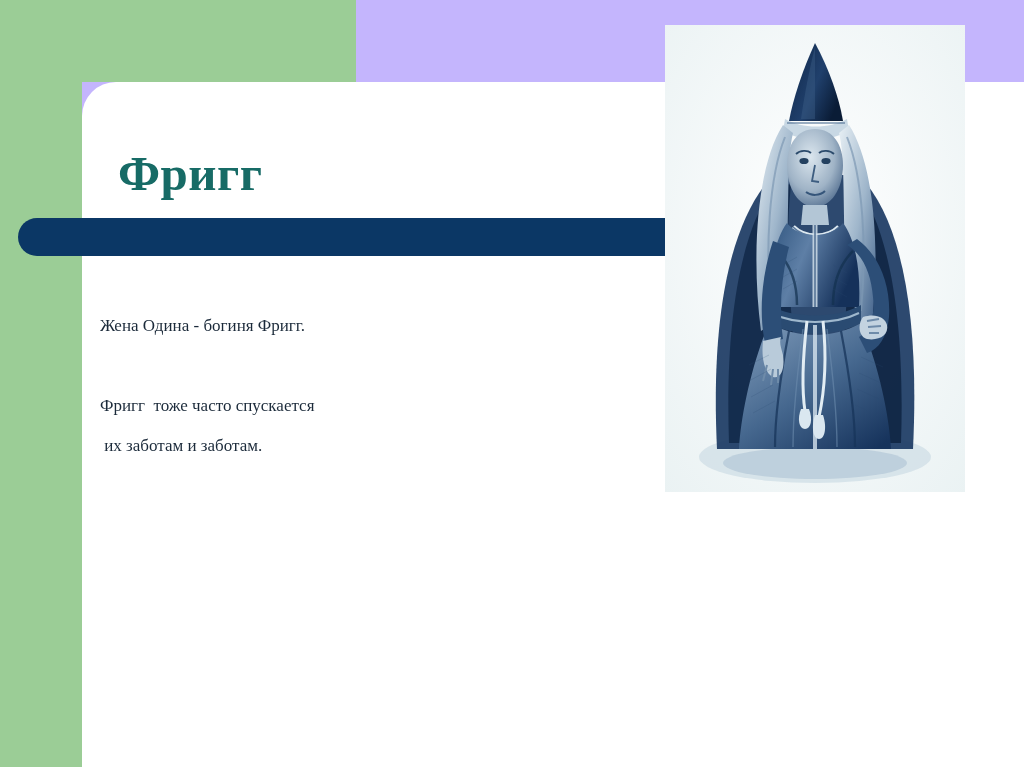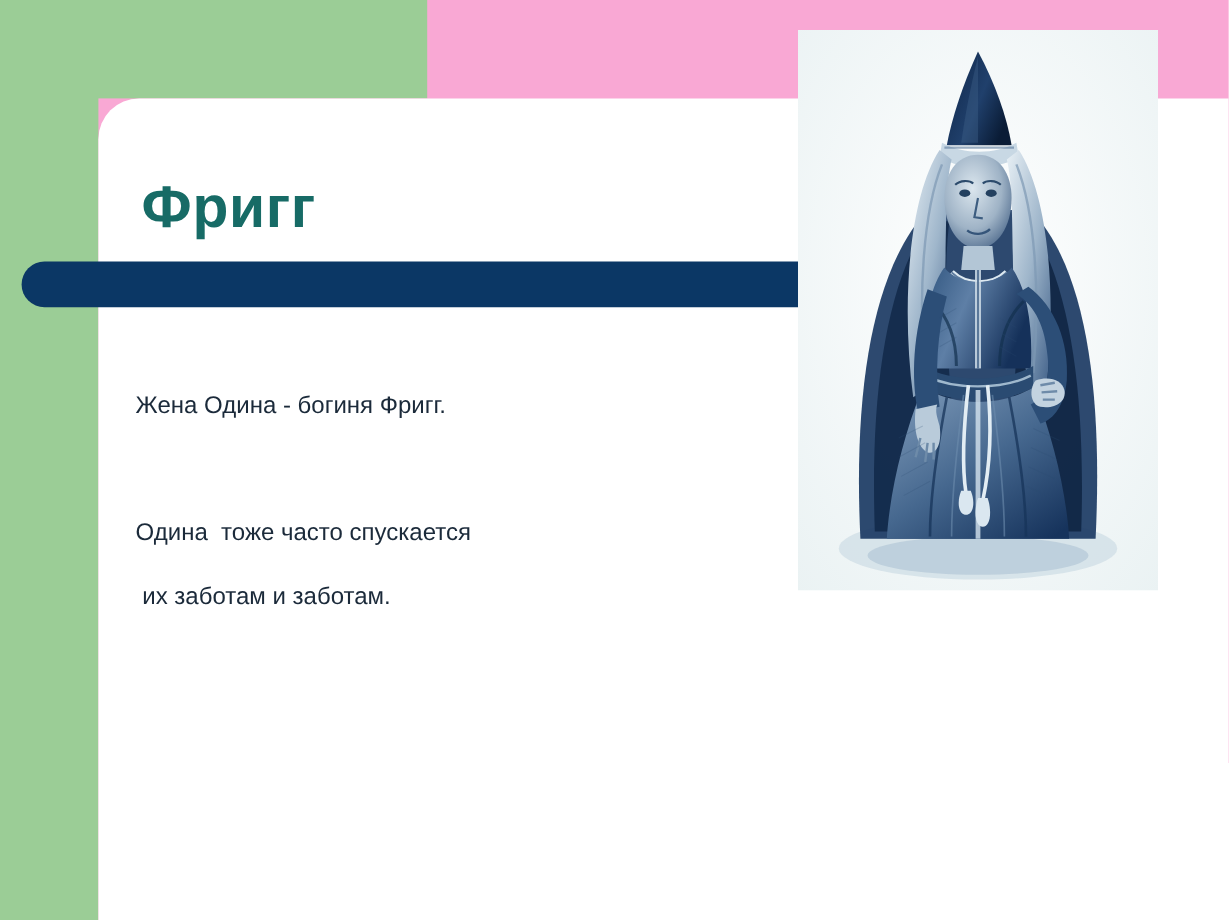--- a/index.html
+++ b/index.html
@@ -9,22 +9,23 @@
     background: #ffffff;
   }
   body {
     font-family: "Liberation Sans", "DejaVu Sans", sans-serif;
   }
 
   .slide {
     position: relative;
     width: 1024px;
     height: 767px;
-    background: #f9a8d4;
+    background: #c4b5fd;
     overflow: hidden;
+    font-family: Liberation Serif, serif;
   }
 
   
   .green-left-strip {
     position: absolute;
     left: 0;
     top: 0;
     width: 82px;
     height: 767px;
     background: #9bcd96;
@@ -75,22 +76,22 @@
   }
 
   
   .body-block {
     position: absolute;
     left: 97px;
     top: 304px;
     width: 520px;
   }
   .body-line {
-    margin: 16px;
-    font-size: 20px;
+    margin: 3px;
+    font-size: 17px;
     line-height: 37px;
     color: #1b2a3a;
     white-space: pre;
   }
   .body-gap {
     height: 37px;
   }
 
   
   .portrait {
@@ -117,21 +118,21 @@
   <div class="green-top-band"></div>
   <div class="white-panel"></div>
 
   <div class="title-rule"></div>
 
   <h1 class="slide-title">Фригг</h1>
 
   <div class="body-block">
     <p class="body-line">Жена Одина - богиня Фригг.</p>
     <div class="body-gap"></div>
-    <p class="body-line">Одина  тоже часто спускается</p>
+    <p class="body-line">Фригг  тоже часто спускается</p>
     <p class="body-line"> их заботам и заботам.</p>
   </div>
 
   <div class="portrait">
     <svg viewBox="0 0 300 467" preserveAspectRatio="xMidYMid slice" aria-hidden="true">
       <defs>
         <linearGradient id="clothShade" x1="0" y1="0" x2="1" y2="0.4">
           <stop offset="0%" stop-color="#30557f"></stop>
           <stop offset="45%" stop-color="#5e7fa6"></stop>
           <stop offset="100%" stop-color="#15315a"></stop>

